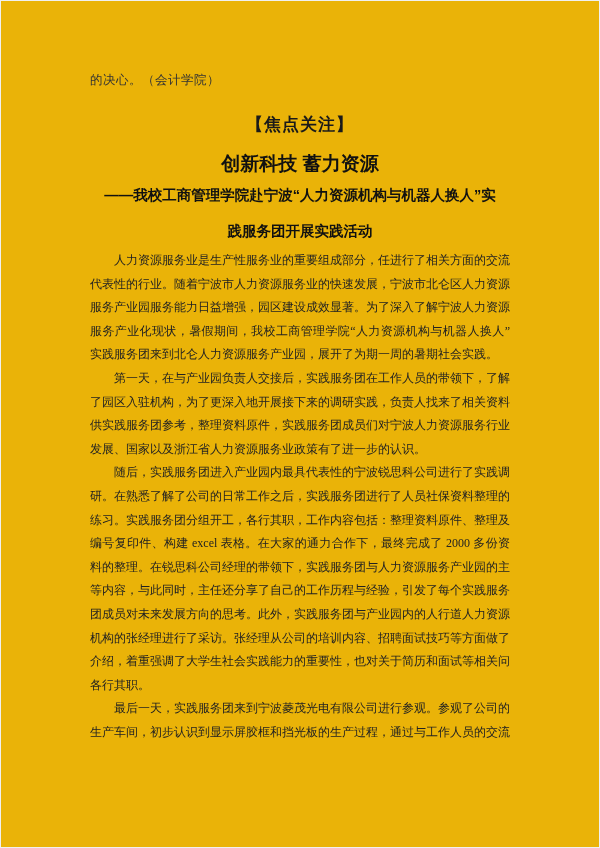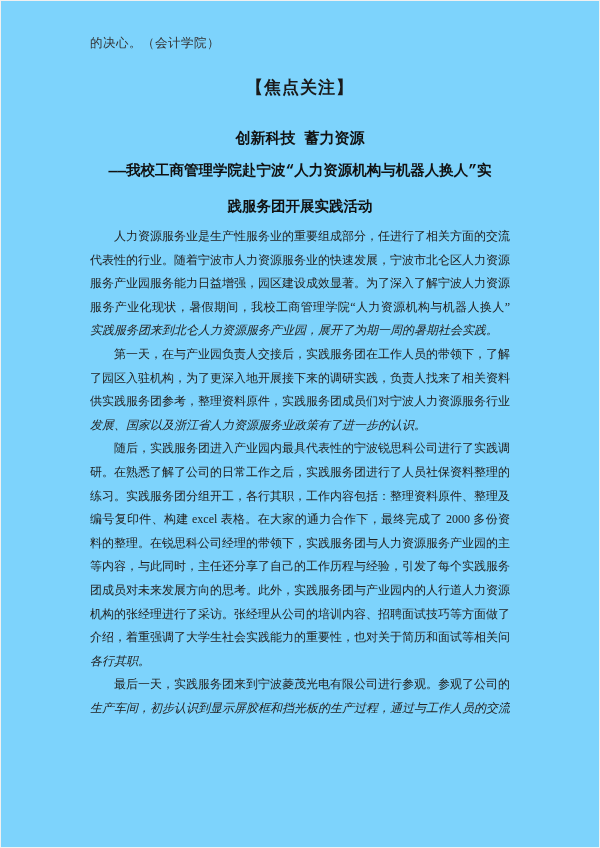--- a/index.html
+++ b/index.html
@@ -5,23 +5,23 @@
   html, body {
     margin: 0;
     padding: 0;
     background: #ffffff;
   }
   .page {
     position: relative;
     width: 600px;
     height: 848px;
     margin: 0;
-    background: #7dd3fc;
+    background: #eab308;
     box-sizing: border-box;
-    padding: 35px 90px 0 90px;
+    padding: 72px 90px 0 90px;
     font-family: "Liberation Serif", "DejaVu Serif", serif;
     color: #262626;
     overflow: hidden;
     outline: 1px solid #f0f0f0;
     outline-offset: -1px;
   }
   .meta-line {
     font-size: 12.5px;
     line-height: 17px;
     letter-spacing: 0.5px;
@@ -30,32 +30,32 @@
   .section-label {
     margin-top: 27px;
     font-size: 17px;
     line-height: 18px;
     font-weight: bold;
     letter-spacing: 1px;
     color: #1a1a1a;
     text-align: center;
   }
   .article-title {
-    margin-top: 30px;
+    margin-top: 17px;
     text-align: center;
-    font-family: Liberation Mono, monospace;
+    font-family: Liberation Sans, sans-serif;
     font-weight: bold;
-    font-size: 15px;
+    font-size: 19px;
     line-height: 26px;
     color: #111111;
     white-space: nowrap;
   }
   .article-subtitle {
     margin-top: 0px;
-    font-family: Liberation Mono, monospace;
+    font-family: Liberation Sans, sans-serif;
     font-weight: bold;
     font-size: 14.5px;
     line-height: 36px;
     text-align: center;
     color: #111111;
   }
   .subtitle-line {
     white-space: nowrap;
   }
   .article-body {
@@ -72,21 +72,20 @@
     line-height: 23.6px;
     text-align: justify;
     text-align-last: justify;
     overflow: hidden;
   }
   .bodyline.first {
     text-indent: 2em;
   }
   .bodyline.last {
     text-align-last: left;
-    font-style: italic;
   }
 </style>
 </head>
 <body>
 
 <div class="page">
   <div class="meta-line">的决心。（会计学院）</div>
 
   <div class="section-label">【焦点关注】</div>
 

